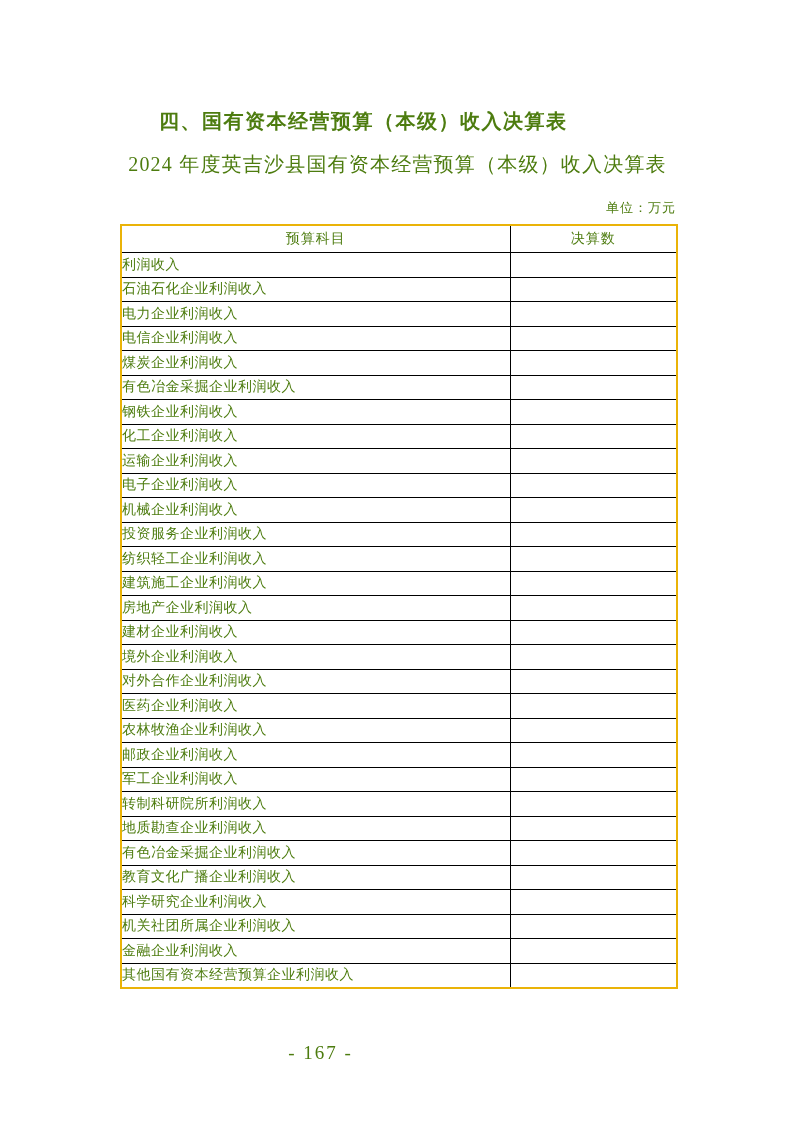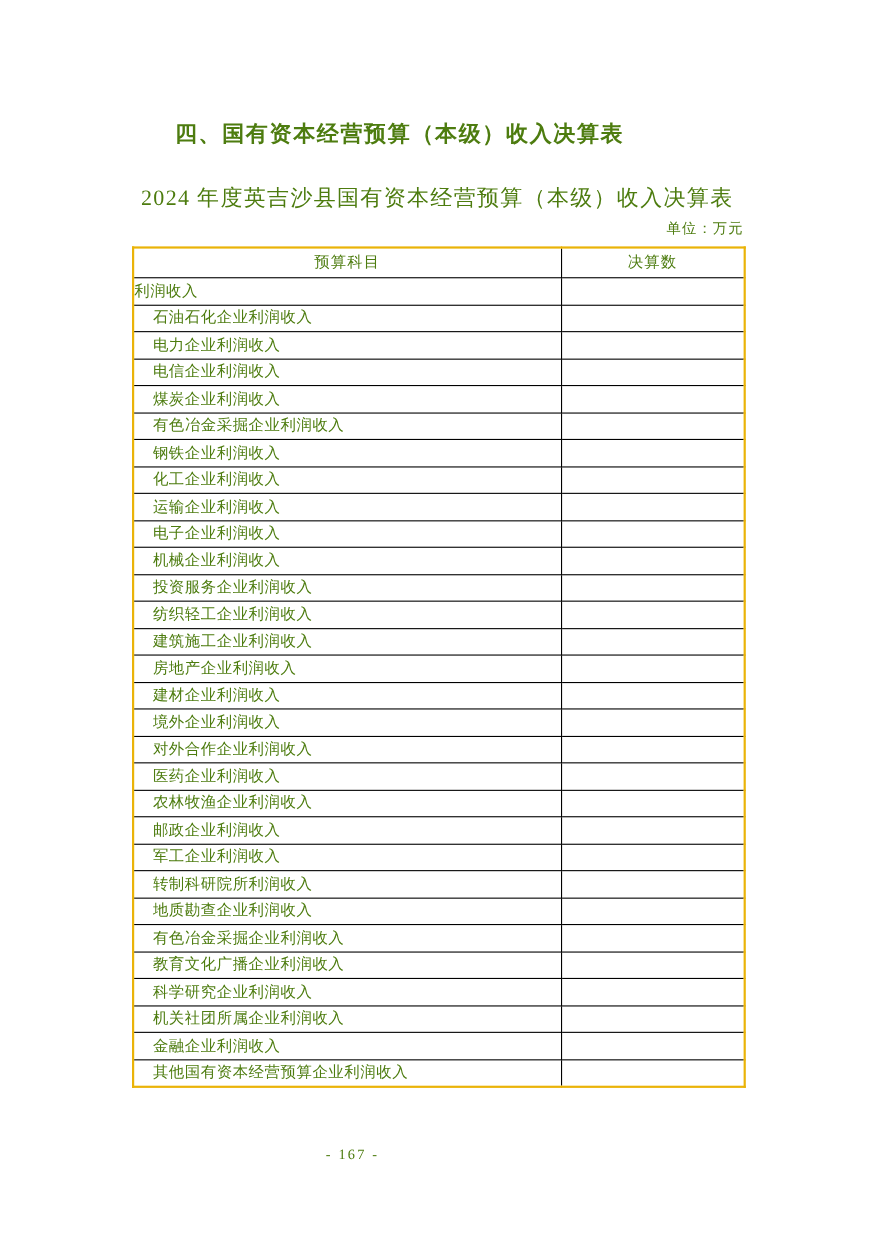--- a/index.html
+++ b/index.html
@@ -20,21 +20,21 @@
     margin: 0;
     font-family: "Liberation Sans", "DejaVu Sans", sans-serif;
     font-weight: bold;
     font-size: 20px;
     letter-spacing: 1.5px;
     white-space: nowrap;
   }
   .table-title {
     position: absolute;
     left: 110px;
-    top: 166px;
+    top: 151px;
     width: 575px;
     margin: 0;
     text-align: center;
     font-weight: normal;
     font-size: 20px;
     letter-spacing: 1.2px;
     white-space: nowrap;
   }
   .unit-line {
     position: absolute;
@@ -69,30 +69,30 @@
     letter-spacing: 1px;
   }
   table.budget-table td {
     height: 23.5px;
   }
   td.subject-cell {
     text-align: left;
     padding-left: 3px;
     letter-spacing: 0.5px;
   }
-  td.subject-cell.indent1 { padding-left: 17px; }
+  td.subject-cell.indent1 { }
   .col-subject { width: 389px; }
   .col-value  { width: 167px; }
   .page-footer {
     position: absolute;
     left: 0;
     top: 1042px;
     width: 641px;
     text-align: center;
-    font-size: 13px;
+    font-size: 19px;
     letter-spacing: 2px;
   }
 </style>
 </head>
 <body>
 
 <div class="page">
 
   <h1 class="section-title">四、国有资本经营预算（本级）收入决算表</h1>
 

